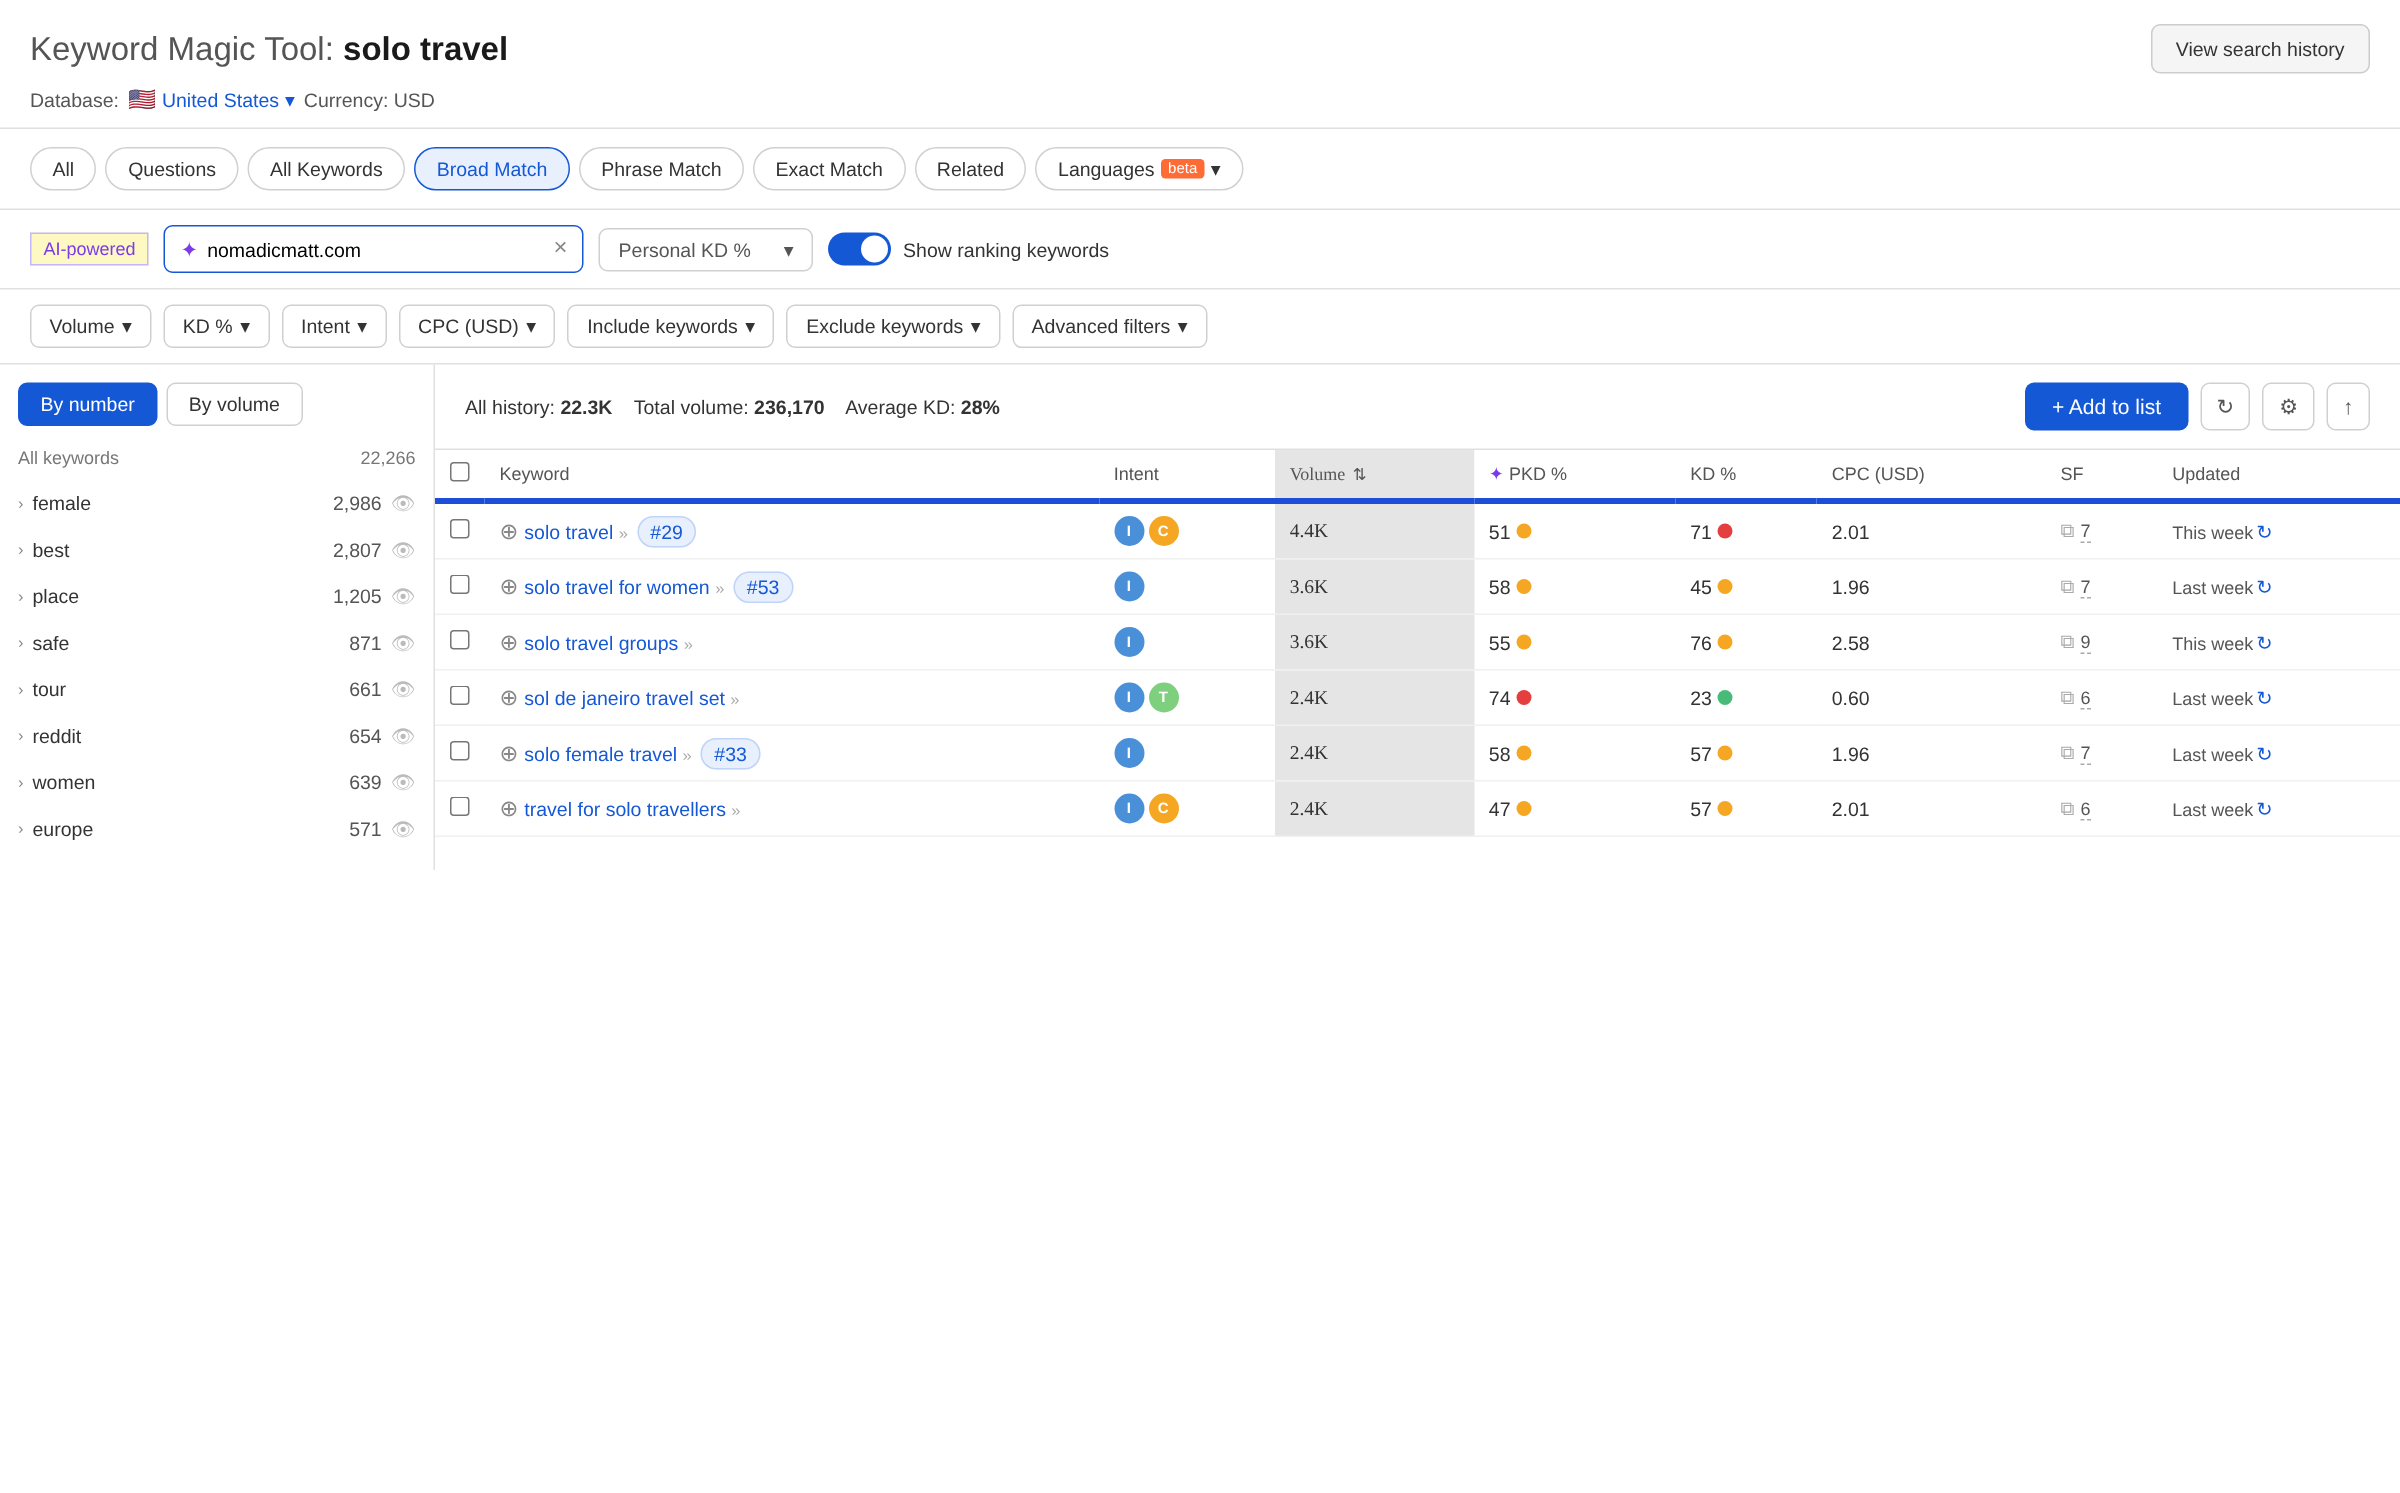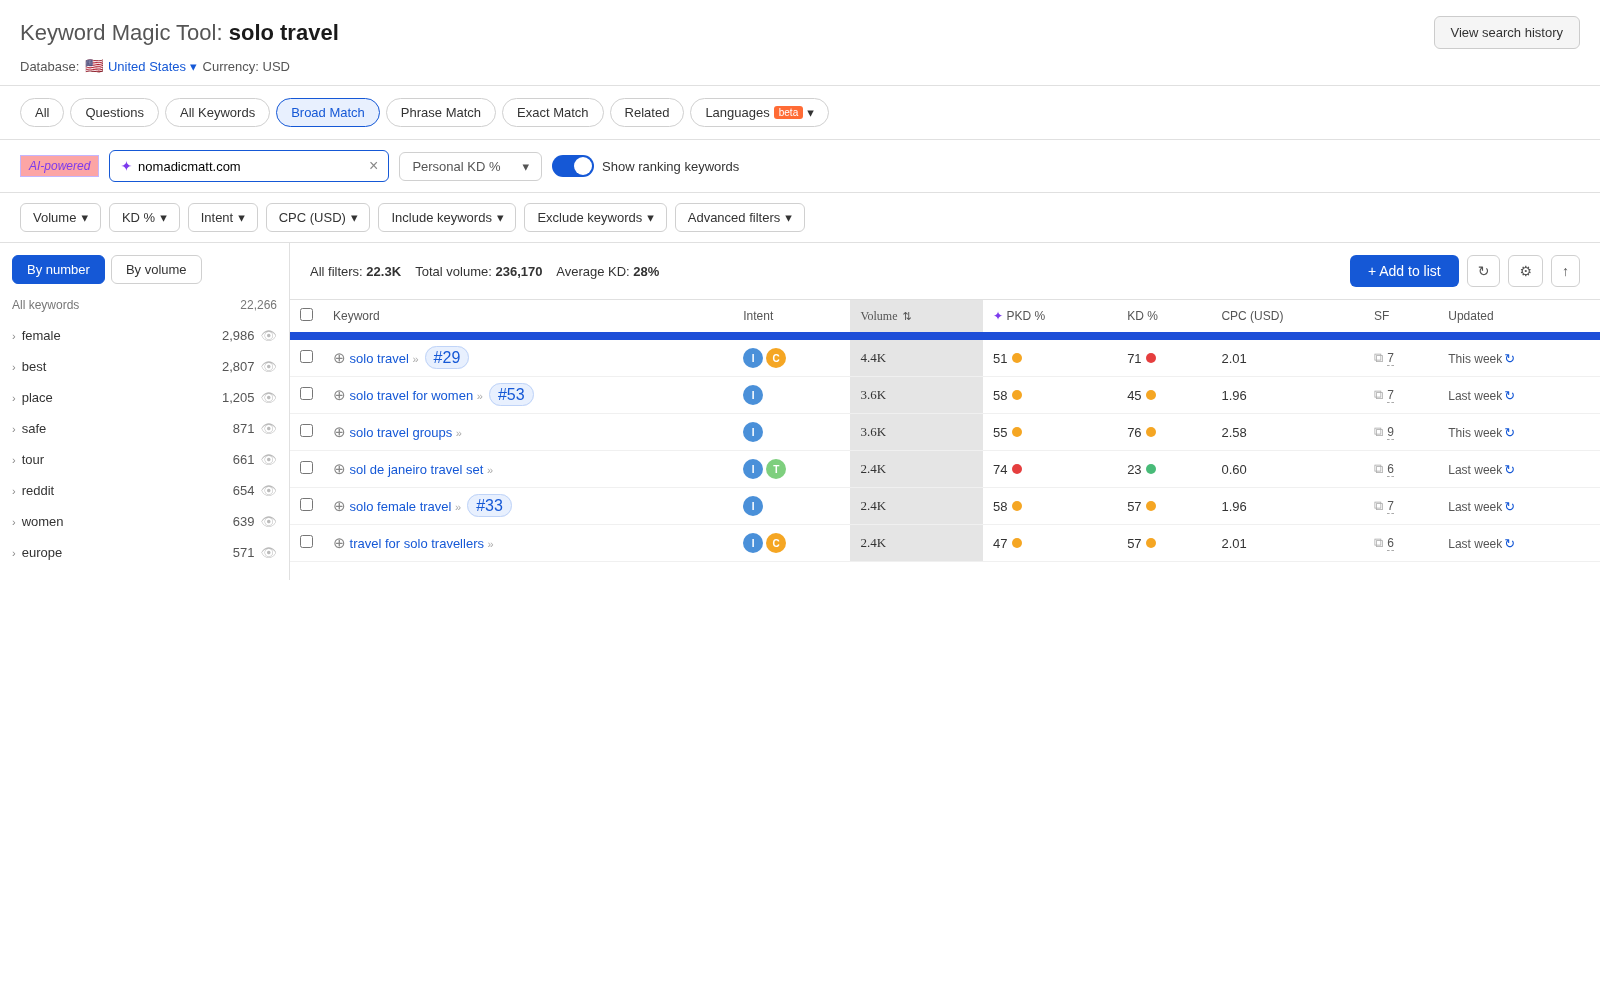--- a/index.html
+++ b/index.html
@@ -14,21 +14,21 @@
     .db-link { color: #1558d6; text-decoration: none; display: flex; align-items: center; gap: 4px; }
     .flag { font-size: 15px; }
 
     .tabs-row { padding: 12px 20px; display: flex; align-items: center; gap: 6px; border-bottom: 1px solid #e0e0e0; }
     .tab { border: 1px solid #d0d0d0; border-radius: 20px; padding: 6px 14px; cursor: pointer; font-size: 13px; color: #333; background: #fff; white-space: nowrap; }
     .tab.selected-highlight { background: #e8f0fe; border-color: #1558d6; color: #1558d6; font-weight: 500; }
     .languages-tab { display: flex; align-items: center; gap: 4px; }
     .beta-badge { background: #ff6b35; color: #fff; font-size: 10px; padding: 1px 5px; border-radius: 3px; }
 
     .search-row { padding: 10px 20px; display: flex; align-items: center; gap: 10px; border-bottom: 1px solid #e0e0e0; }
-    .ai-badge { background: #fca5a5; color: #7c3aed; border: 1px solid #c4b5fd; border-radius: 0; padding: 3px 8px; font-size: 12px; font-weight: 500; font-style: italic; }
+    .ai-badge { background: #fef9c3; color: #7c3aed; border: 1px solid #c4b5fd; border-radius: 0; padding: 3px 8px; font-size: 12px; font-weight: 500; }
     .search-input-wrap { display: flex; align-items: center; border: 1px solid #1558d6; border-radius: 6px; padding: 6px 10px; gap: 6px; min-width: 280px; }
     .star-icon { color: #7c3aed; font-size: 14px; }
     .search-input { border: none; outline: none; font-size: 13px; flex: 1; }
     .clear-btn { color: #888; cursor: pointer; font-size: 16px; }
     .kd-dropdown { border: 1px solid #d0d0d0; border-radius: 6px; padding: 6px 12px; display: flex; align-items: center; gap: 22px; cursor: pointer; font-size: 13px; color: #555; }
     .toggle-wrap { display: flex; align-items: center; gap: 8px; font-size: 13px; color: #333; }
     .toggle { width: 42px; height: 22px; background: #1558d6; border-radius: 11px; position: relative; cursor: pointer; }
     .toggle-knob { width: 18px; height: 18px; background: #fff; border-radius: 50%; position: absolute; top: 2px; right: 2px; }
 
     .filters-row { padding: 10px 20px; display: flex; align-items: center; gap: 8px; border-bottom: 1px solid #e0e0e0; }
@@ -50,26 +50,26 @@
     .main-panel { flex: 1; overflow: hidden; }
     .stats-row { display: flex; align-items: center; justify-content: space-between; padding: 12px 20px; border-bottom: 1px solid #e0e0e0; }
     .stats-text { font-size: 13px; color: #333; }
     .stats-text strong { font-weight: 700; }
     .actions-right { display: flex; align-items: center; gap: 8px; }
     .add-list-btn { background: #1558d6; color: #fff; border: none; border-radius: 6px; padding: 8px 18px; font-size: 14px; font-weight: 500; cursor: pointer; display: flex; align-items: center; gap: 5px; }
     .icon-btn { border: 1px solid #d0d0d0; border-radius: 6px; padding: 7px 10px; cursor: pointer; background: #fff; color: #555; font-size: 14px; }
 
     .table-wrap { overflow-x: auto; }
     table { width: 100%; border-collapse: collapse; }
-    th { font-size: 12px; color: #555; font-weight: 500; padding: 8px 10px; text-align: left; border-bottom: 8px solid #1d4ed8; white-space: nowrap; background: #fff; }
+    th { font-size: 12px; color: #555; font-weight: 500; padding: 8px 10px; text-align: left; border-bottom: 4px solid #1d4ed8; white-space: nowrap; background: #fff; }
     td { padding: 8px 10px; border-bottom: 1px solid #f0f0f0; font-size: 13px; vertical-align: middle; }
     .checkbox-cell { width: 32px; }
     .kw-cell { min-width: 220px; }
     .kw-link { color: #1558d6; text-decoration: none; font-size: 13px; }
-    .rank-badge { background: #e8f0fe; color: #1558d6; border: 1px solid #c0d4f8; border-radius: 12px; padding: 2px 8px; font-size: 16px; margin-left: 6px; white-space: nowrap; }
+    .rank-badge { background: #e8f0fe; color: #1558d6; border: 1px solid #c0d4f8; border-radius: 12px; padding: 2px 8px; font-size: 13px; margin-left: 6px; white-space: nowrap; }
     .intent-badge { width: 20px; height: 20px; border-radius: 50%; display: inline-flex; align-items: center; justify-content: center; font-size: 10px; font-weight: 700; color: #fff; }
     .intent-I { background: #4a90d9; }
     .intent-C { background: #f5a623; }
     .intent-T { background: #7ecf7e; }
     .dot { width: 10px; height: 10px; border-radius: 50%; display: inline-block; margin-left: 4px; }
     .dot-orange { background: #f5a623; }
     .dot-red { background: #e53e3e; }
     .dot-green { background: #48bb78; }
     .num-val { font-size: 13px; color: #333; }
     .sf-icon { color: #aaa; font-size: 13px; margin-right: 4px; }
@@ -226,21 +226,21 @@
       <span class="chevron">›</span>
       <span class="sidebar-label">europe</span>
       <span class="sidebar-count">571</span>
       <span class="eye-icon">👁</span>
     </div>
   </div>
 
   <div class="main-panel">
     <div class="stats-row">
       <div class="stats-text">
-        <span>All filters:</span>
+        <span>All history:</span>
         <strong>22.3K</strong>
         &nbsp;&nbsp;
         <span>Total volume:</span>
         <strong>236,170</strong>
         &nbsp;&nbsp;
         <span>Average KD:</span>
         <strong>28%</strong>
       </div>
       <div class="actions-right">
         <button class="add-list-btn">+ Add to list</button>

